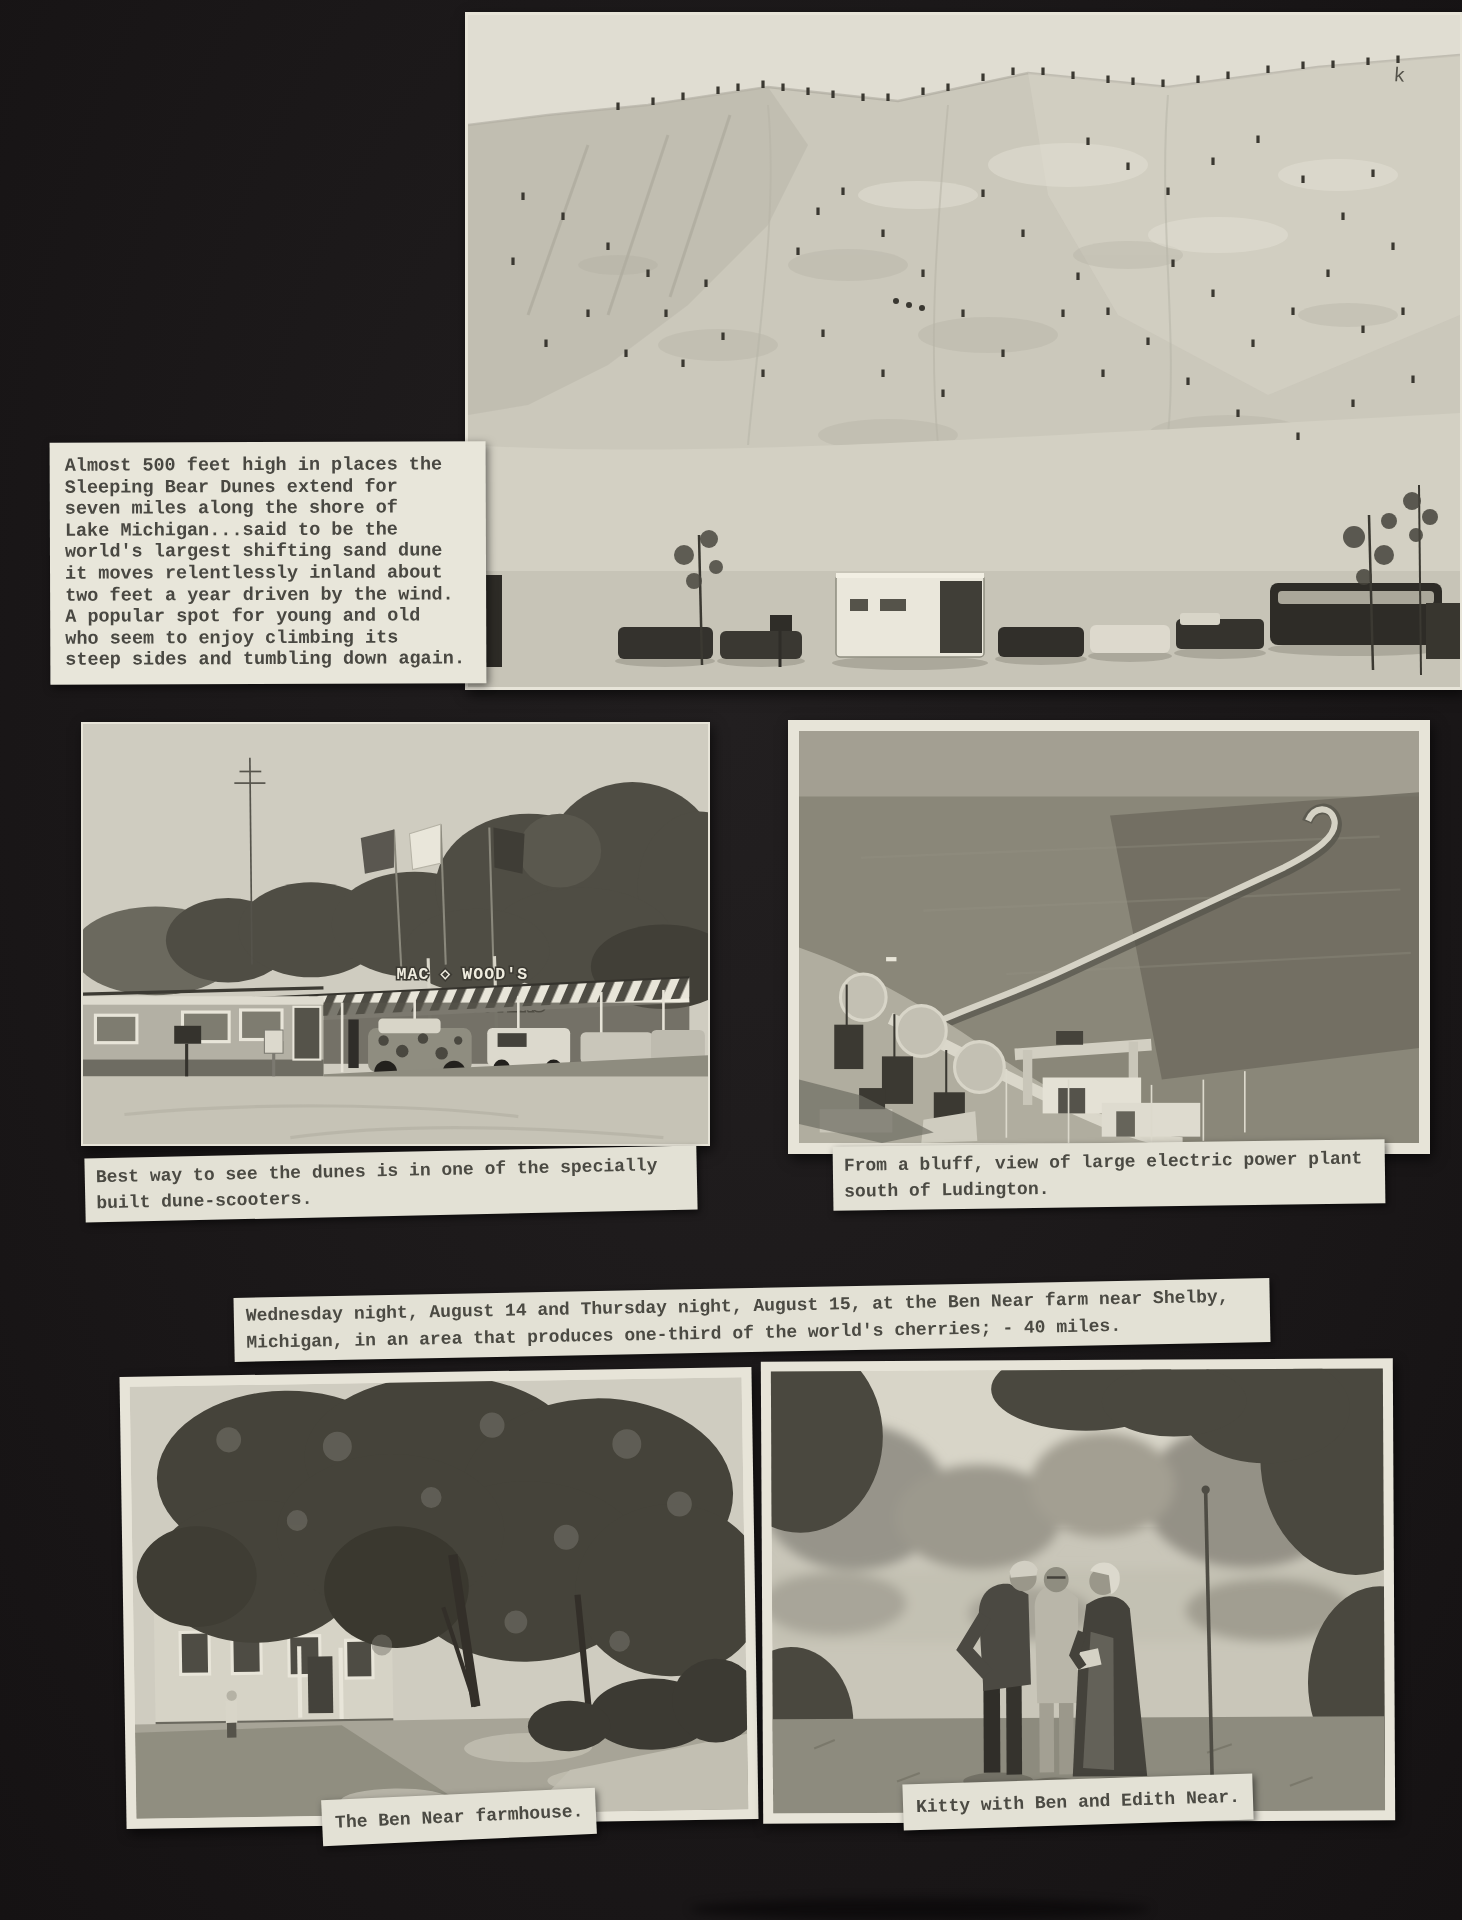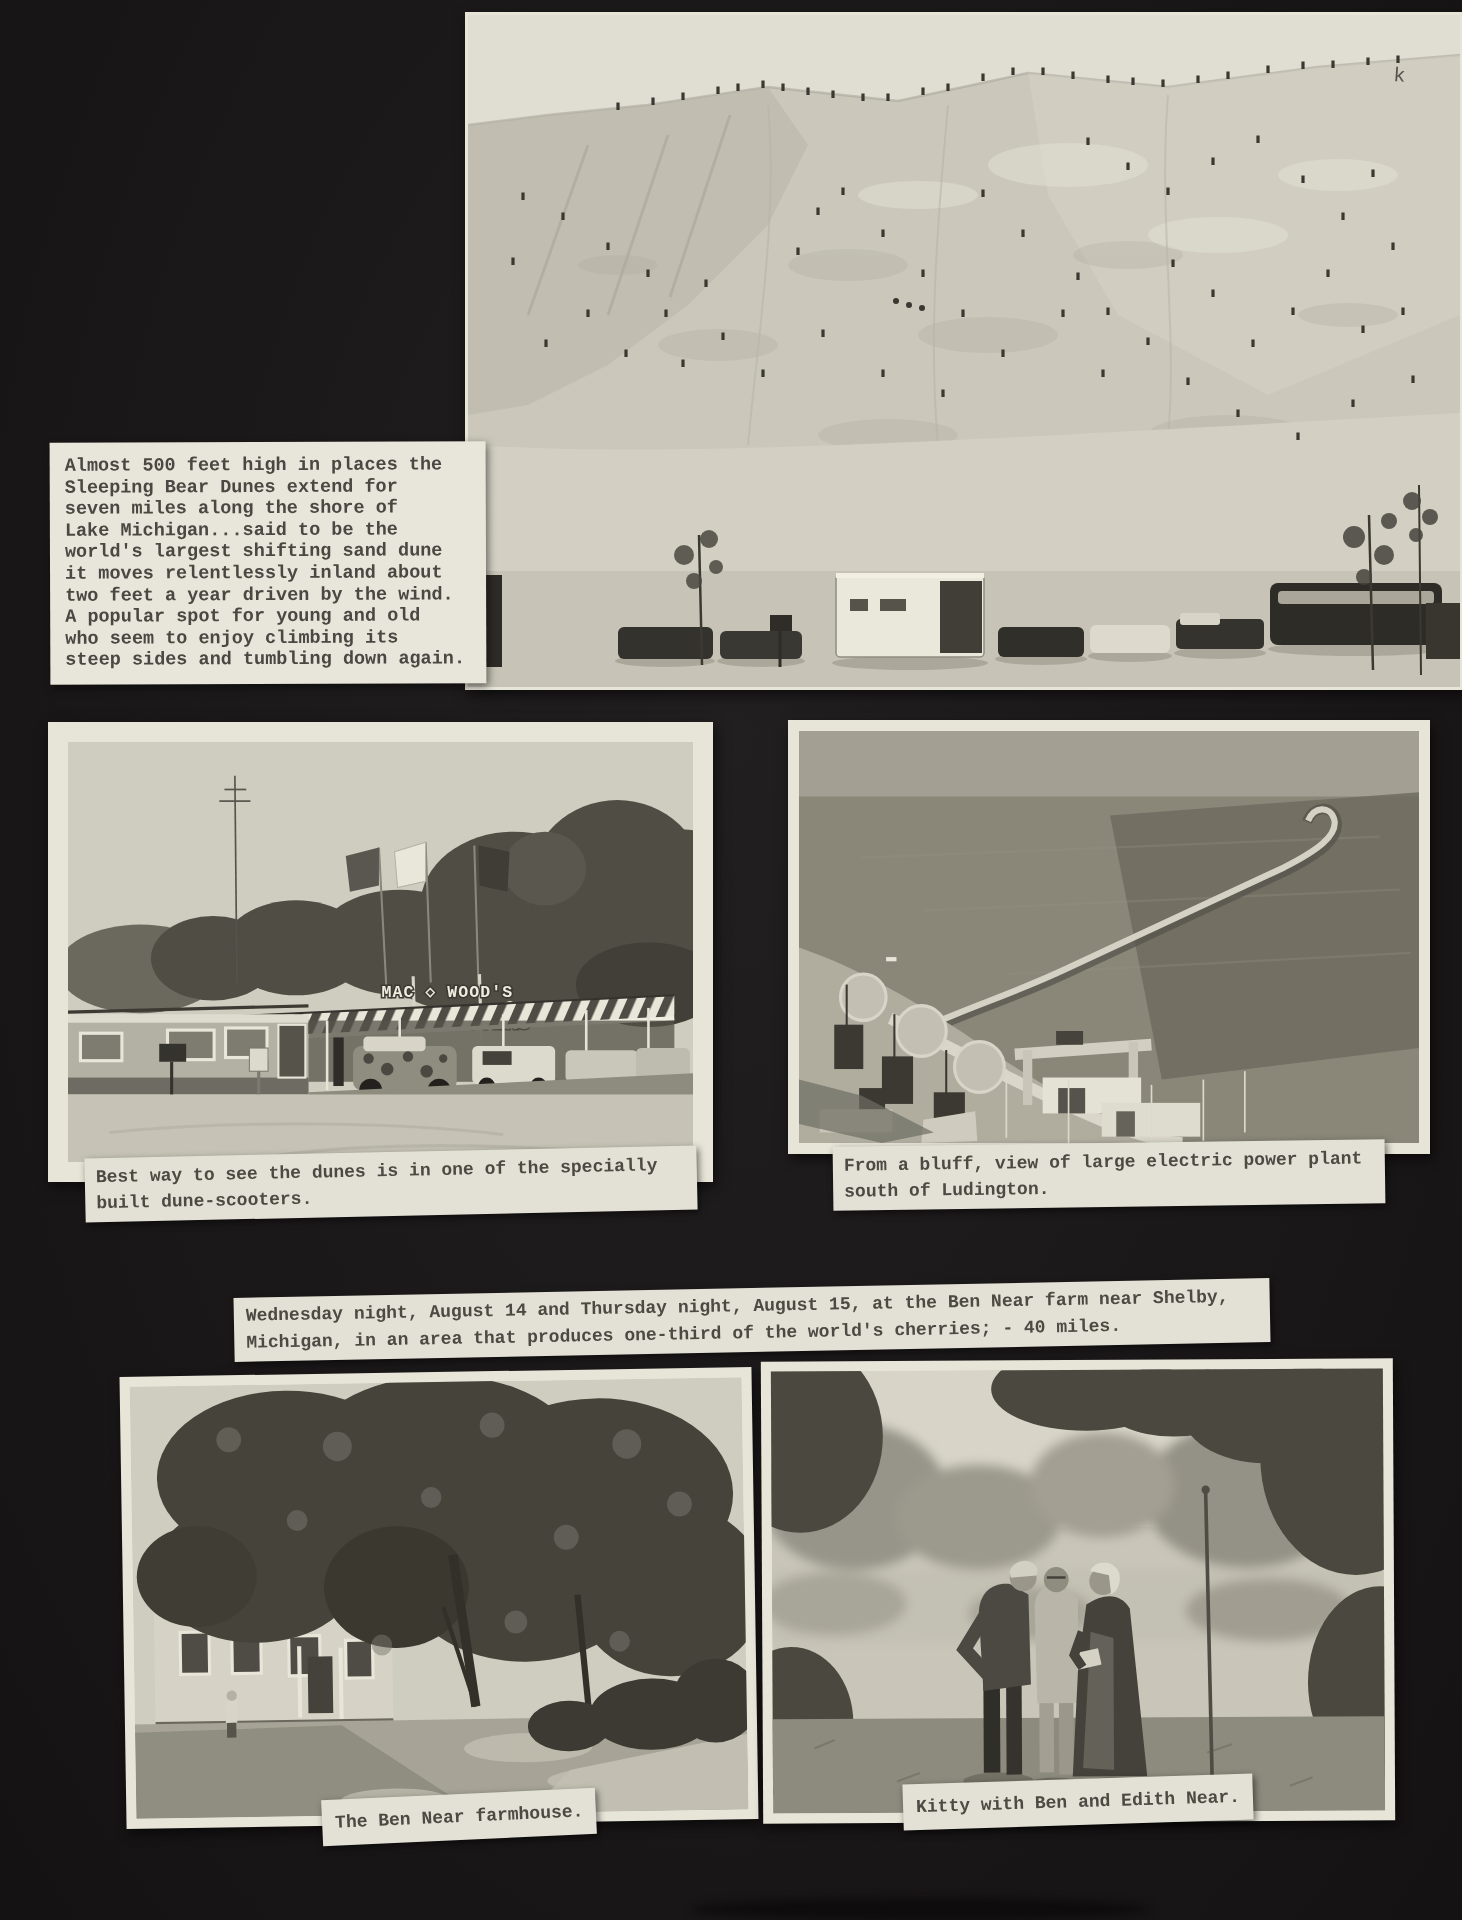--- a/index.html
+++ b/index.html
@@ -239,21 +239,21 @@
     <div>seven miles along the shore of</div>
     <div>Lake Michigan...said to be the</div>
     <div>world's largest shifting sand dune</div>
     <div>it moves relentlessly inland about</div>
     <div>two feet a year driven by the wind.</div>
     <div>A popular spot for young and old</div>
     <div>who seem to enjoy climbing its</div>
     <div>steep sides and tumbling down again.</div>
   </div>
 
-  <div class="photo" style="left:48px;top:722px;width:625px;height:420px;padding:20px;">
+  <div class="photo" style="left:81px;top:722px;width:625px;height:420px;padding:2px;">
     <svg viewBox="0 0 603 398" preserveAspectRatio="none">
       <defs>
         <pattern id="pB-awning" width="16" height="24" patternUnits="userSpaceOnUse" patternTransform="rotate(24)">
           <rect width="16" height="24" fill="#e8e5d9"></rect>
           <rect width="8" height="24" fill="#4e4c44"></rect>
         </pattern>
       </defs>
       <rect width="603" height="398" fill="#cfccc0"></rect>
       <g fill="#4f4d44">
         <ellipse cx="70" cy="215" rx="80" ry="42" fill="#6b695e"></ellipse>

